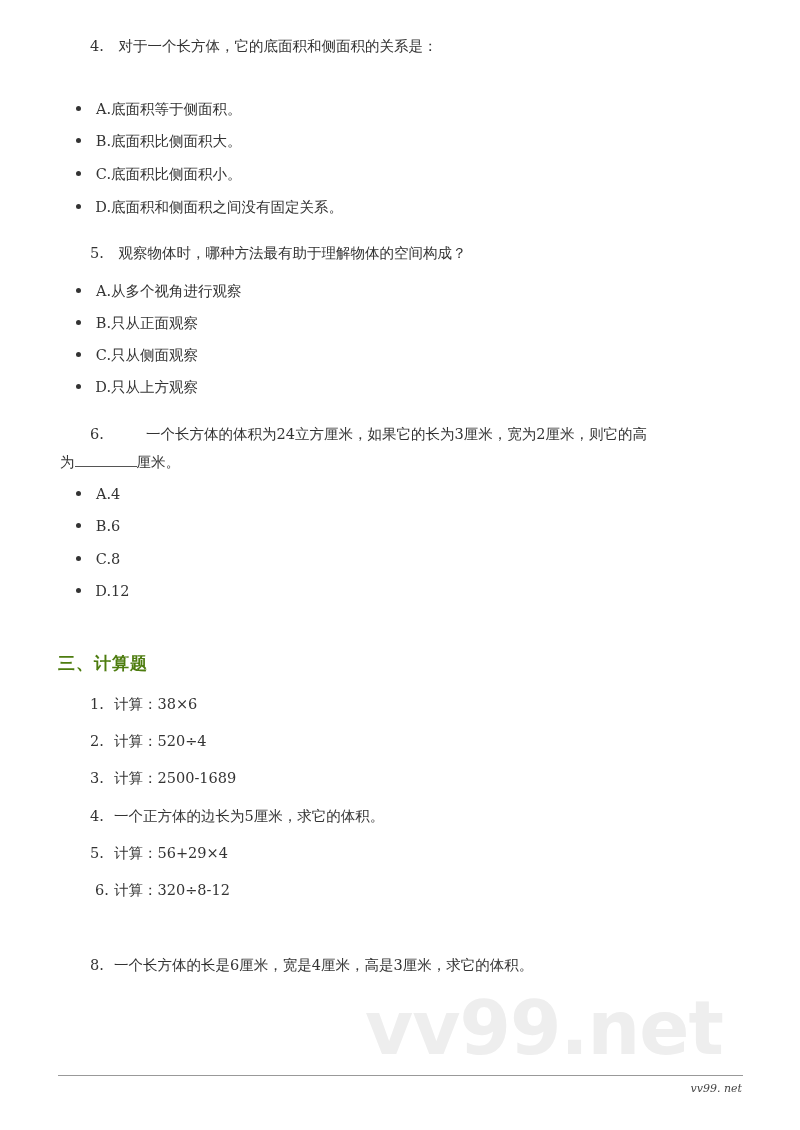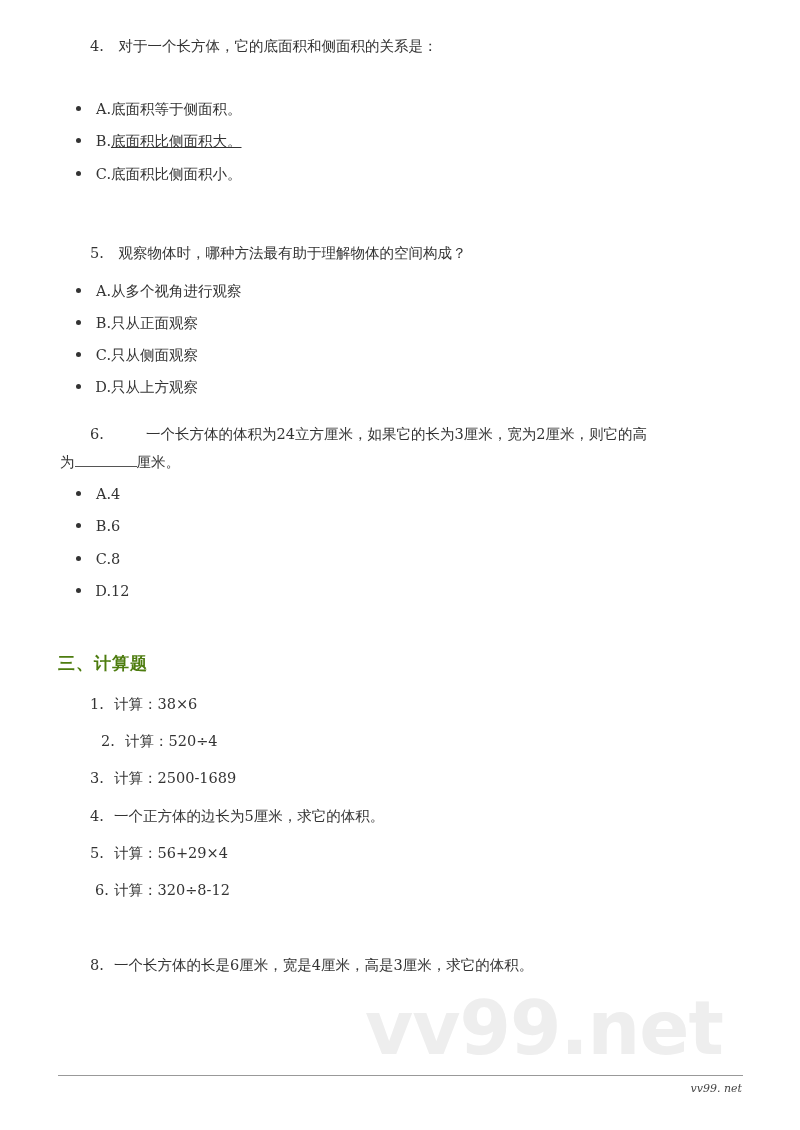--- a/index.html
+++ b/index.html
@@ -123,25 +123,28 @@
 
 <div class="page">
 
   <div class="q-stem" style="top:36px;">
     <span class="q-num">4.</span>
     <span class="q-text">对于一个长方体，它的底面积和侧面积的关系是：</span>
   </div>
   <div class="opt" style="top:99px;">
     <span class="bullet"></span><span class="opt-letter">A.</span><span>底面积等于侧面积。</span>
   </div>
-  <div class="opt" style="top:131px;text-decoration:underline;">
+  <div class="opt" style="top:131px;">
     <span class="bullet"></span><span class="opt-letter">B.</span><span>底面积比侧面积大。</span>
   </div>
   <div class="opt" style="top:164px;">
     <span class="bullet"></span><span class="opt-letter">C.</span><span>底面积比侧面积小。</span>
+  </div>
+  <div class="opt" style="top:197px;">
+    <span class="bullet"></span><span class="opt-letter">D.</span><span>底面积和侧面积之间没有固定关系。</span>
   </div>
 
   <div class="q-stem" style="top:243px;">
     <span class="q-num">5.</span>
     <span class="q-text">观察物体时，哪种方法最有助于理解物体的空间构成？</span>
   </div>
   <div class="opt" style="top:281px;">
     <span class="bullet"></span><span class="opt-letter">A.</span><span>从多个视角进行观察</span>
   </div>
   <div class="opt" style="top:313px;">
@@ -173,21 +176,21 @@
   </div>
   <div class="opt" style="top:581px;">
     <span class="bullet"></span><span class="opt-letter">D.</span><span>12</span>
   </div>
 
   <div class="section-title">三、计算题</div>
 
   <div class="calc" style="top:694px;">
     <span class="q-num">1.</span><span>计算：38×6</span>
   </div>
-  <div class="calc" style="top:731px;margin-left:11px;">
+  <div class="calc" style="top:731px;">
     <span class="q-num">2.</span><span>计算：520÷4</span>
   </div>
   <div class="calc" style="top:768px;">
     <span class="q-num">3.</span><span>计算：2500-1689</span>
   </div>
   <div class="calc" style="top:806px;">
     <span class="q-num">4.</span><span>一个正方体的边长为5厘米，求它的体积。</span>
   </div>
   <div class="calc" style="top:843px;">
     <span class="q-num">5.</span><span>计算：56+29×4</span>

